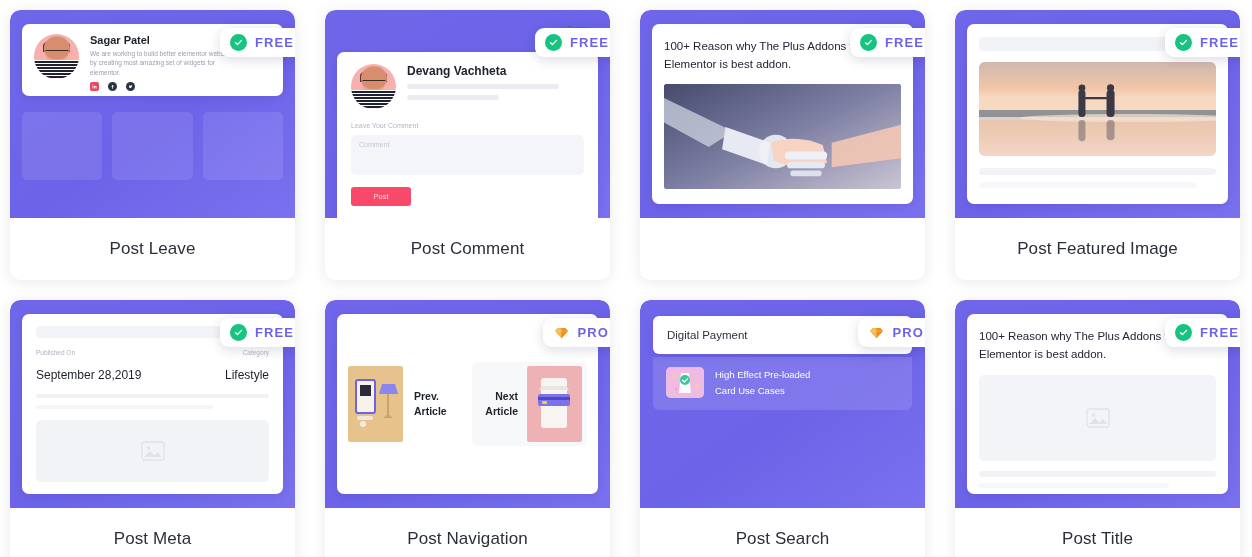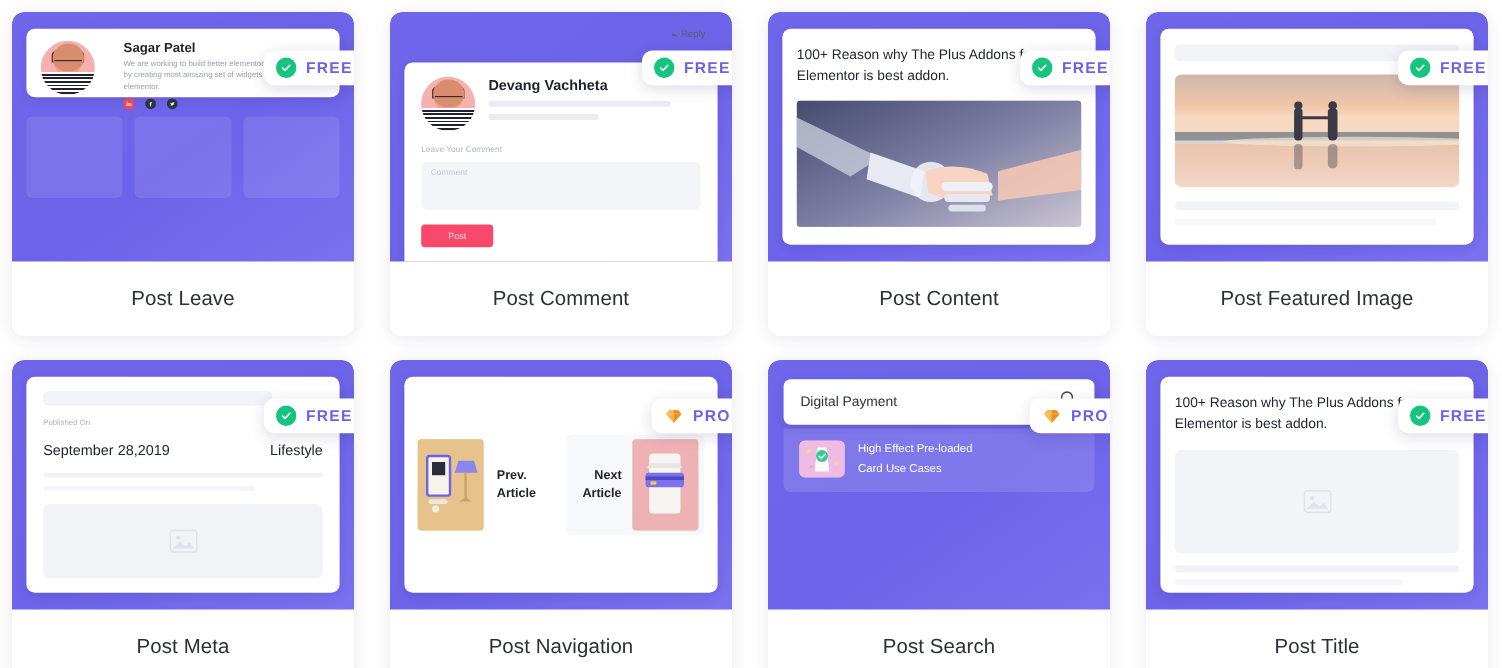--- a/index.html
+++ b/index.html
@@ -45,21 +45,21 @@
     align-items: center;
     justify-content: center;
     font-size: 17px;
     color: #2b2f3a;
     letter-spacing: .1px;
   }
 
   
   .badge {
     position: absolute;
-    top: 32px; right: -13px;
+    top: 18px; right: -13px;
     background: #ffffff;
     border-radius: 9px;
     box-shadow: 0 3px 12px rgba(40,40,90,0.16);
     padding: 6px 14px 6px 10px;
     display: flex;
     align-items: center;
     gap: 8px;
     z-index: 5;
     justify-content: space-between;
   }
@@ -74,23 +74,23 @@
     background: #16c47f;
     display: flex; align-items: center; justify-content: center;
   }
   .check-icon svg { display: block; }
   .diamond-icon { width: 17px; height: 17px; display:flex; align-items:center; justify-content:center;}
 
   
   .pa-wrap { position: absolute; inset: 0; padding: 14px 12px; }
   .pa-box {
     background: #fff; border-radius: 7px; padding: 10px 12px;
-    display: flex; gap: 24px; align-items: flex-start;
+    display: flex; gap: 11px; align-items: flex-start;
     box-shadow: 0 2px 8px rgba(30,20,80,0.10);
-    height: 57px;
+    height: 72px;
   }
   .pa-avatar {
     width: 45px; height: 45px; border-radius: 50%;
     background: radial-gradient(circle at 50% 38%, #f2a08f 0 33%, #f6b0ae 34% 100%);
     flex: 0 0 45px; overflow: hidden; position: relative;
   }
   .pa-name { font-size: 11px; font-weight: bold; color: #1d2129; margin-bottom: 3px;}
   .pa-desc { font-size: 6.5px; color: #9a9cb0; line-height: 1.45; max-width: 150px;}
   .pa-social { display: flex; gap: 9px; margin-top: 5px; }
   .soc { width: 9px; height: 9px; border-radius: 2px; display:flex; align-items:center; justify-content:center;}
@@ -327,21 +327,20 @@
               <path d="M212 42 L150 58 L150 80 L212 72 Z" fill="#f3c6b4" opacity="0.9"></path>
               <path d="M96 58 q22 -8 46 2 l4 16 q-26 8 -48 -2 z" fill="#f6d3c2"></path>
               <rect x="108" y="66" width="38" height="7" rx="3.5" fill="#eef0f6"></rect>
               <rect x="110" y="75" width="34" height="6" rx="3" fill="#e6e9f1"></rect>
               <rect x="113" y="83" width="28" height="5" rx="2.5" fill="#dde1ec"></rect>
             </svg>
           </div>
         </div>
       </div>
     </div>
-    <div class="card-title">Post Content</div>
   </div>
 
   <div class="widget-card">
     <div class="preview">
       <div class="badge">
         <span class="check-icon">
           <svg width="9" height="9" viewBox="0 0 12 12">
               <path d="M2 6.2L4.6 8.8L10 3.2" stroke="#fff" stroke-width="1.8" fill="none" stroke-linecap="round" stroke-linejoin="round"></path>
             </svg>
         </span>

